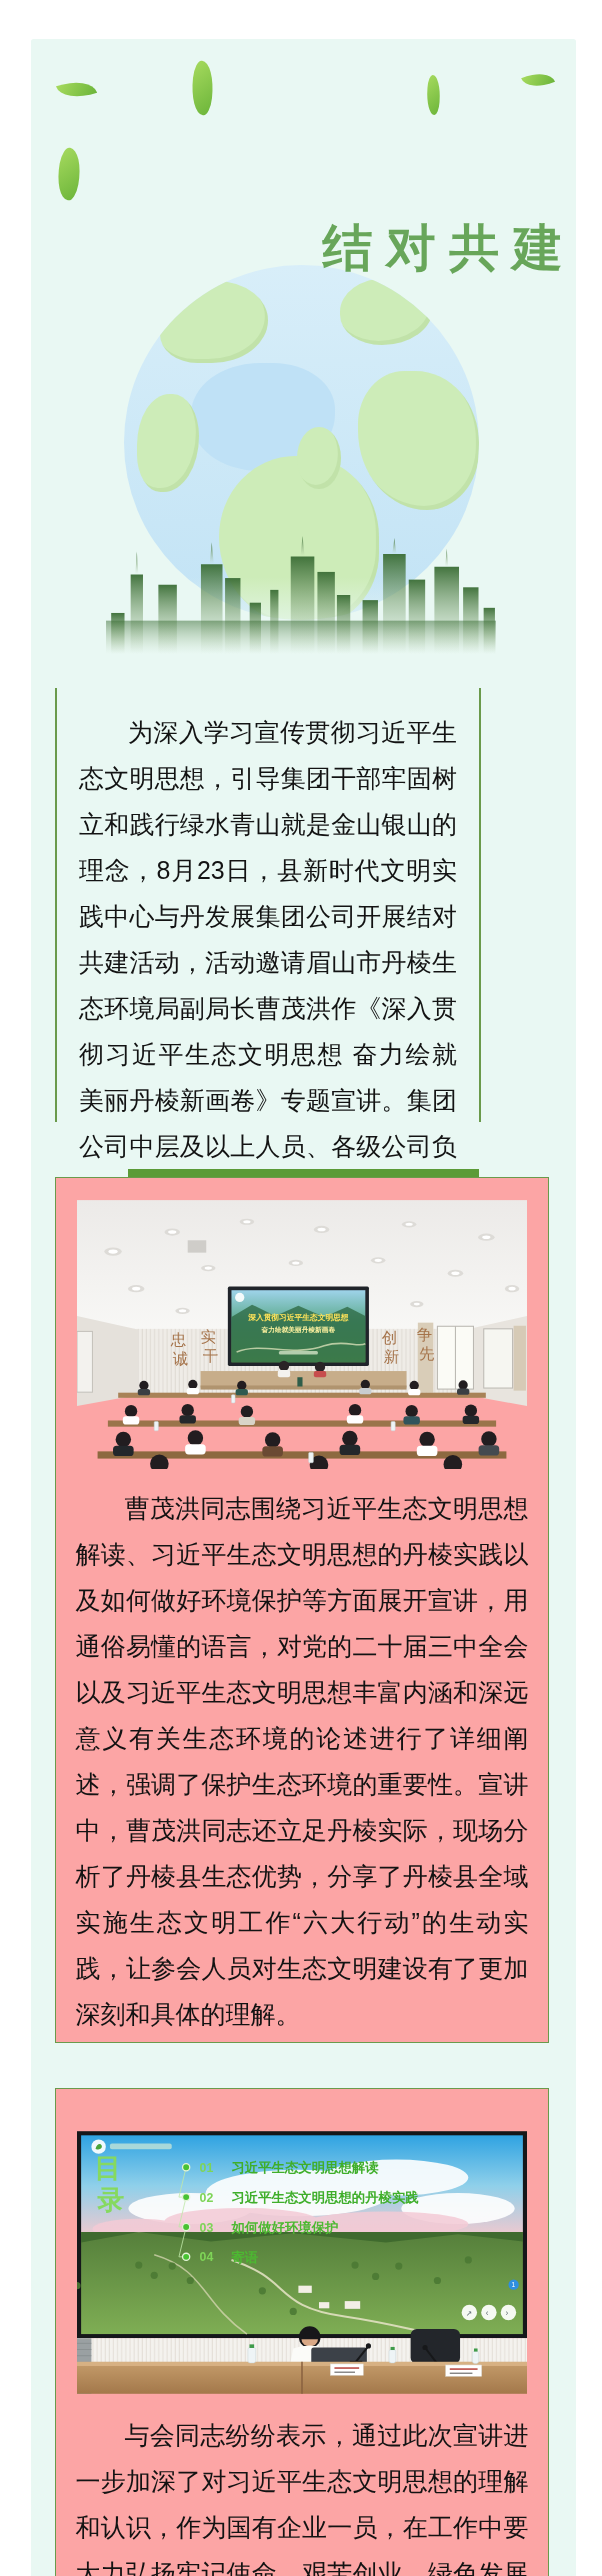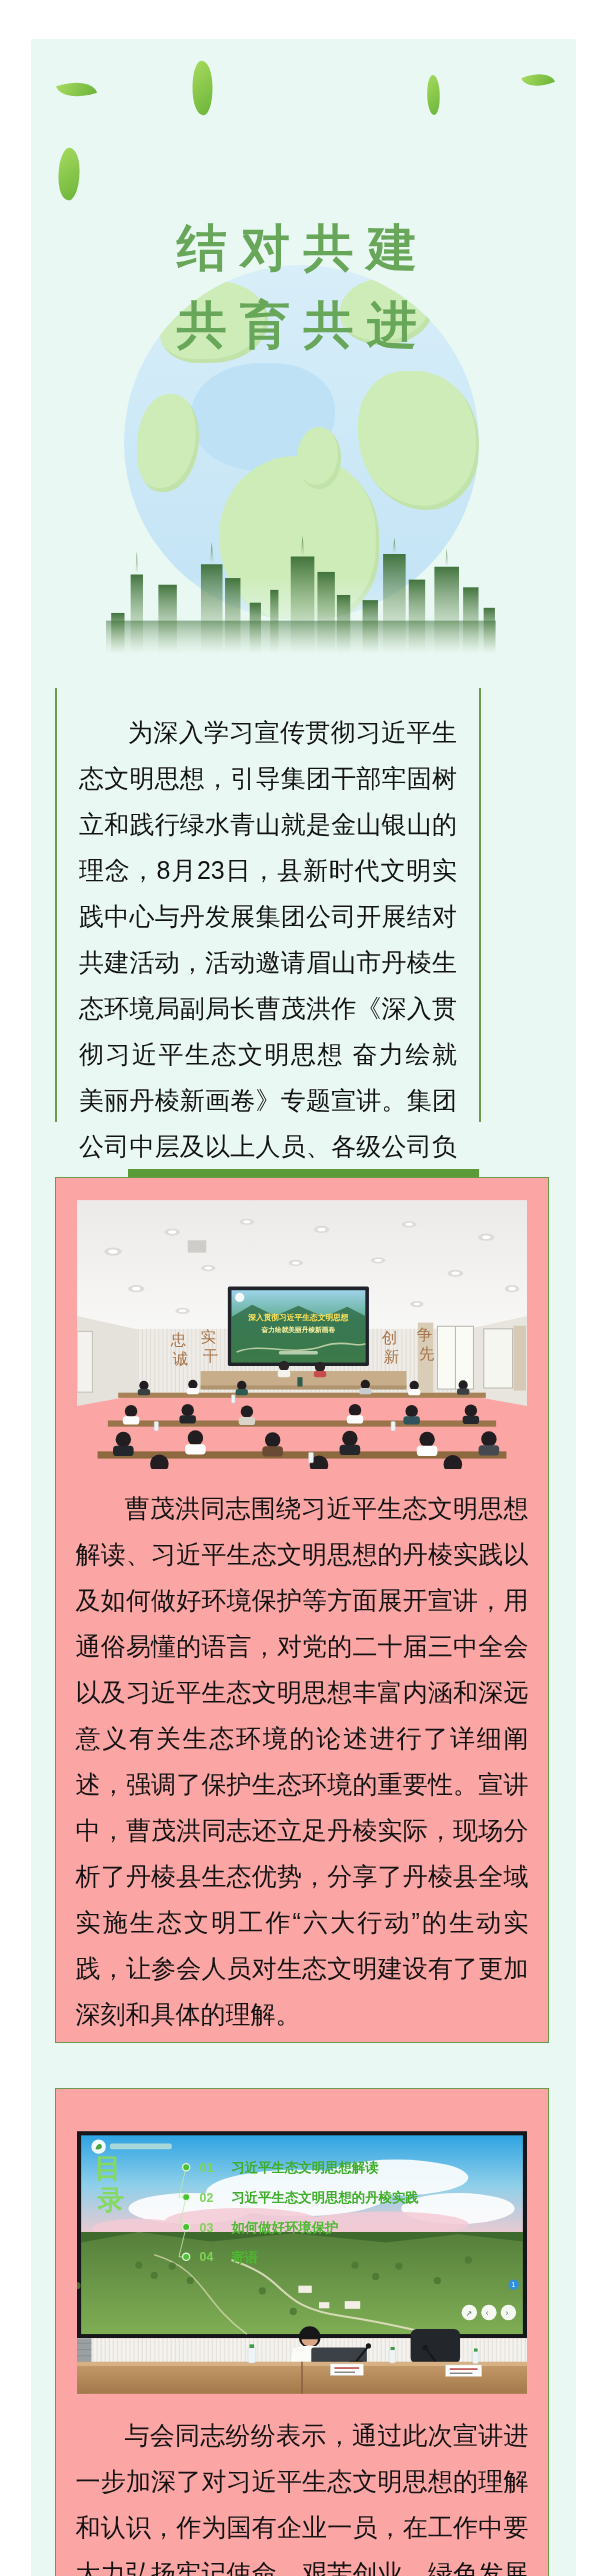--- a/index.html
+++ b/index.html
@@ -8,21 +8,21 @@
   
   .panel{position:absolute;left:31px;top:39px;width:545px;height:2926px;background:#e9f8f3;border-radius:2.6px;}
   
   .leaf{position:absolute;background:linear-gradient(135deg,#a6da5e,#6cb53a);border-radius:0 100% 0 100%;}
   .leaf.l1{left:58px;top:80px;width:37px;height:18.5px;transform:rotate(-18deg);}
   .leaf.l2{left:192px;top:61px;width:20.6px;height:54px;transform:rotate(6deg);border-radius:50% 100% 50% 100%;}
   .leaf.l3{left:427px;top:75px;width:13.4px;height:40px;transform:rotate(4deg);border-radius:50% 100% 50% 100%;}
   .leaf.l4{left:523px;top:72px;width:30px;height:15.5px;transform:rotate(-22deg);}
   .leaf.l5{left:58px;top:148px;width:21.6px;height:52px;transform:rotate(10deg);border-radius:50% 100% 50% 100%;}
   
-  .banner-title{position:absolute;left:31px;top:210px;width:545px;text-align:center;z-index:5;
+  .banner-title{position:absolute;left:31px;top:210px;width:545px;text-align:right;z-index:5;
     color:#68a65a;font-size:50px;font-weight:700;letter-spacing:13.4px;line-height:77px;}
   
   .globe{position:absolute;left:124px;top:265px;width:355px;height:355px;border-radius:50%;
          background:linear-gradient(180deg,#d8eef9,#c2e3f5);overflow:hidden;z-index:1;}
   .globe .blob{position:absolute;background:#cdecb8;box-shadow:inset -3.1px -4.1px 0 rgba(150,190,120,.22);}
   .globe .water2{position:absolute;background:#bfe1f6;}
   .mist{position:absolute;left:31px;top:577px;width:545px;height:88px;z-index:2;
         background:linear-gradient(180deg,rgba(233,248,243,0),#e9f8f3 72%);}
   .skyline{position:absolute;left:95px;top:536px;width:412px;height:118px;z-index:3;}
   
@@ -62,21 +62,20 @@
       <div class="blob" style="left:36px;top:15.5px;width:108px;height:82px;border-radius:45% 55% 60% 40%;"></div>
       <div class="blob" style="left:216px;top:13px;width:93px;height:67px;border-radius:50% 40% 55% 45%;"></div>
       <div class="blob" style="left:234px;top:106px;width:121px;height:139px;border-radius:40% 55% 45% 60%;"></div>
       <div class="blob" style="left:13px;top:129px;width:62px;height:98px;border-radius:55% 45% 60% 40%;"></div>
       <div class="blob" style="left:95px;top:191px;width:160px;height:170px;border-radius:50% 50% 45% 55%;"></div>
       <div class="blob" style="left:173px;top:162px;width:44px;height:62px;border-radius:50%;"></div>
     </div>
 
     <div class="banner-title">
       <div>结对共建</div>
-      <div>共育共进</div>
     </div>
 
     <div class="mist"></div>
 
     <svg class="skyline" viewBox="0 0 800 230">
       <defs>
         <linearGradient id="cityFade" x1="0" y1="0" x2="0" y2="1">
           <stop offset="0" stop-color="#3a6d35" stop-opacity="0.95"></stop>
           <stop offset="0.55" stop-color="#7ba06f" stop-opacity="0.45"></stop>
           <stop offset="1" stop-color="#a9c49d" stop-opacity="0"></stop>

